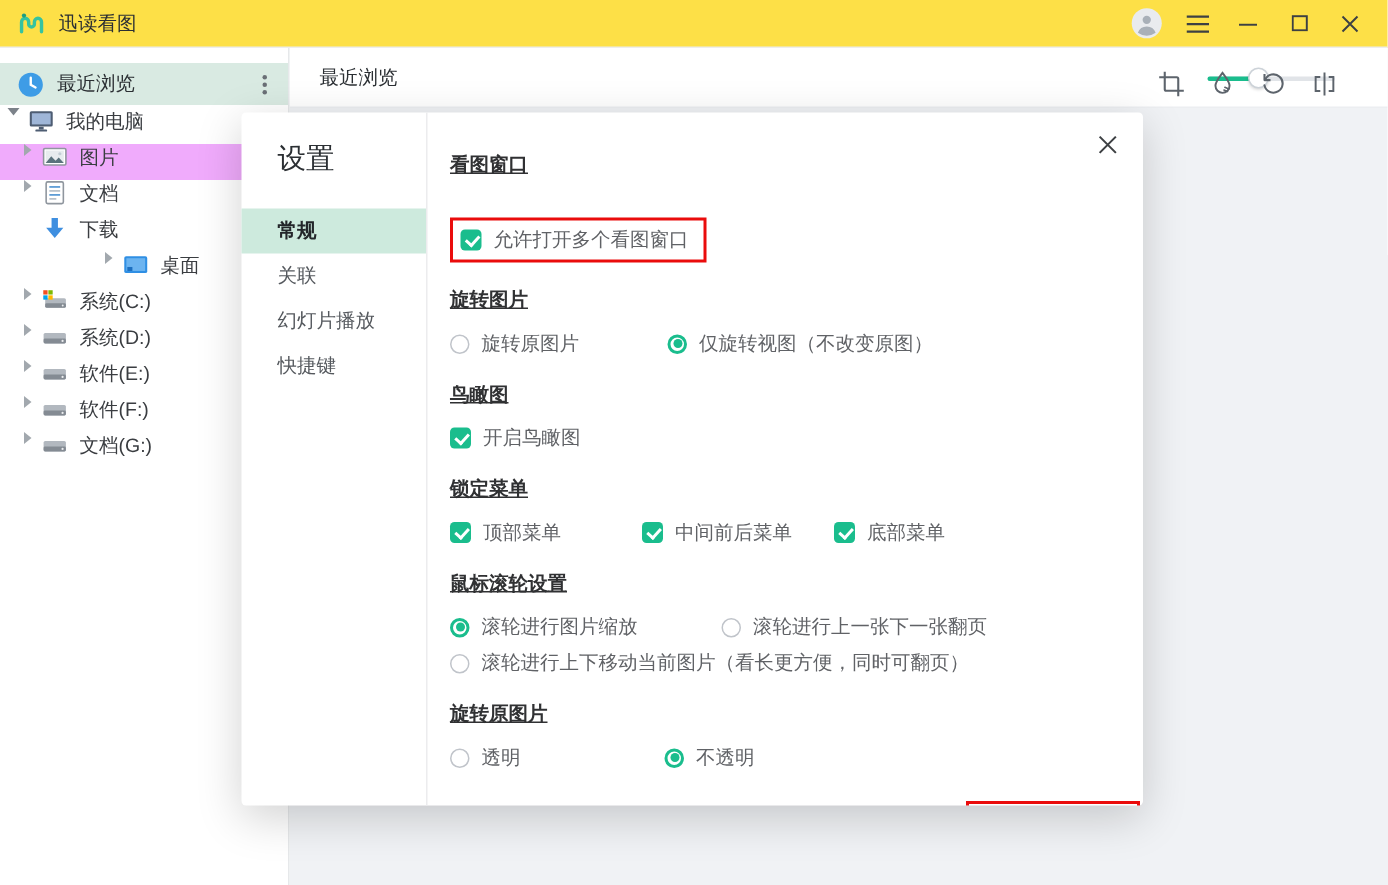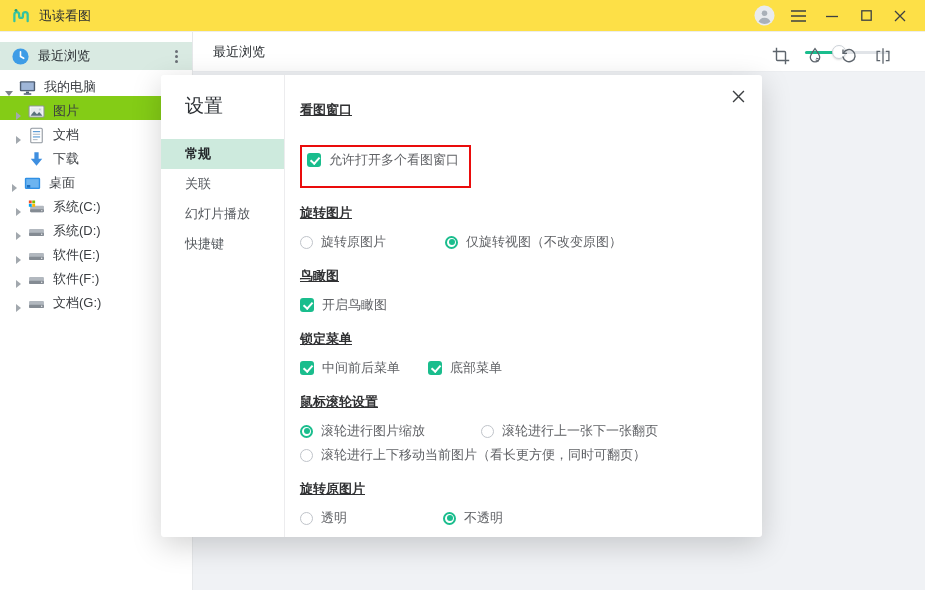--- a/index.html
+++ b/index.html
@@ -25,22 +25,22 @@
   .tb-btn svg{ display:block; }
   
   .app-body{ position:absolute; top:32px; left:0; right:0; bottom:0; display:flex; }
   .sidebar{ width:193px; background:#fff; border-right:1px solid #e6e8ea; padding-top:10px; z-index:1;}
   .recent-row{ height:28px; background:var(--side-sel); display:flex; align-items:center; padding:0 10px 0 8px; }
   .recent-row .ticon{ width:17px; height:17px; display:flex; }
   .recent-label{ margin-left:9px; color:#2b2f33; flex:1; }
   .kebab{ display:flex; flex-direction:column; gap:2px; padding:4px; }
   .kebab i{ width:3px; height:3px; border-radius:50%; background:#6a6f76; }
   .tree{ padding-top:2px; }
-  .tree-row{ height:24px; display:flex; align-items:flex-end; }
-  .tree-row.hovered{ background:#84cc16; }
+  .tree-row{ height:24px; display:flex; align-items:flex-start; }
+  .tree-row.hovered{ background:#f0abfc; }
   .tw{ width:12px; display:flex; justify-content:center; flex:none; }
   .tri-r{ width:0; height:0; border-left:5px solid #a2a8ae; border-top:4px solid transparent; border-bottom:4px solid transparent; }
   .tri-d{ width:0; height:0; border-top:5px solid #7c828a; border-left:4px solid transparent; border-right:4px solid transparent; }
   .ticon{ width:17px; height:17px; margin-left:4px; flex:none; display:flex; }
   .ticon svg{ width:100%; height:100%; }
   .tlabel{ margin-left:8px; color:#3a3d41; white-space:nowrap; }
   
   .main{ flex:1; background:var(--content-bg); position:relative; }
   .main-header{ height:40px; background:#fff; border-bottom:1px solid #eceef1;
     display:flex; align-items:center; padding:0 20px; }
@@ -71,21 +71,21 @@
   .opt{ display:flex; align-items:center; gap:8px; color:var(--txt2); }
   .w128{ width:128px; flex:none; } .w145{ width:145px; flex:none; }
   .w152{ width:128px; flex:none; } .w181{ width:181px; flex:none; } .w143{ width:143px; flex:none; }
   .checkbox{ width:14px; height:14px; border-radius:3px; background:var(--green); position:relative; flex:none; cursor:pointer; }
   .checkbox::after{ content:""; position:absolute; left:4.6px; top:1.8px; width:3.6px; height:7.4px;
     border:solid #fff; border-width:0 2px 2px 0; transform:rotate(42deg); }
   .radio{ width:13px; height:13px; border-radius:50%; flex:none; background:#fff; cursor:pointer; }
   .radio.off{ border:1px solid #c0c4ca; }
   .radio.on{ border:2px solid var(--green); position:relative; }
   .radio.on::after{ content:""; position:absolute; inset:1.5px; border-radius:50%; background:var(--green); }
-  .hl-box{ border:2px solid var(--red); padding:4px 10px 17px 5px; width:fit-content; margin-top:26px; }
+  .hl-box{ border:2px solid var(--red); padding:4px 10px 4px 5px; width:fit-content; margin-top:26px; }
   .dlg-footer{ display:flex; justify-content:space-between; align-items:center; margin-top:20px; margin-right:-18px; }
   .btn-restore{ background:#fff; border:1px solid #dcdfe3; border-radius:3px; padding:5px 18px;
     color:#55595e; font-size:13px; font-family:inherit; cursor:pointer; }
   .confirm-wrap{ border:2px solid var(--red); padding:7px 14px 8px 16px; }
   .btn-confirm{ background:var(--green); border:none; border-radius:3px; padding:5px 28px;
     color:#fff; font-size:13px; font-family:inherit; cursor:pointer; }
 </style>
 </head>
 <body>
 
@@ -189,21 +189,21 @@
         </div>
         <div class="tree-row" style="padding-left: 12px;">
           <span class="tw"></span>
           <span class="ticon">
             <svg viewBox="0 0 16 16">
               <path d="M6 1.2h4v6.2h3.4L8 13.8 2.6 7.4H6z" fill="#3f8fe0"></path>
             </svg>
           </span>
           <span class="tlabel">下载</span>
         </div>
-        <div class="tree-row" style="padding-left: 8px;">
+        <div class="tree-row" style="padding-left: 30px; margin-left: 36px;">
           <span class="tw">
             <i class="tri-r"></i>
           </span>
           <span class="ticon">
             <svg viewBox="0 0 16 16">
               <rect x="0.8" y="2.6" width="14.4" height="10.6" rx="1.2" fill="#2f8fe4"></rect>
               <rect x="2.1" y="3.9" width="11.8" height="8" fill="#6cb4f0"></rect>
               <rect x="2.7" y="9.4" width="3.2" height="2.5" fill="#1c6fc0"></rect>
             </svg>
           </span>
@@ -360,20 +360,24 @@
     </div>
 
     <div class="sec-title">鸟瞰图</div>
     <div class="opt">
       <span class="checkbox"></span>
       <span>开启鸟瞰图</span>
     </div>
 
     <div class="sec-title">锁定菜单</div>
     <div class="opt-row">
+      <div class="opt w128">
+        <span class="checkbox"></span>
+        <span>顶部菜单</span>
+      </div>
       <div class="opt w152">
         <span class="checkbox"></span>
         <span>中间前后菜单</span>
       </div>
       <div class="opt">
         <span class="checkbox"></span>
         <span>底部菜单</span>
       </div>
     </div>
 

